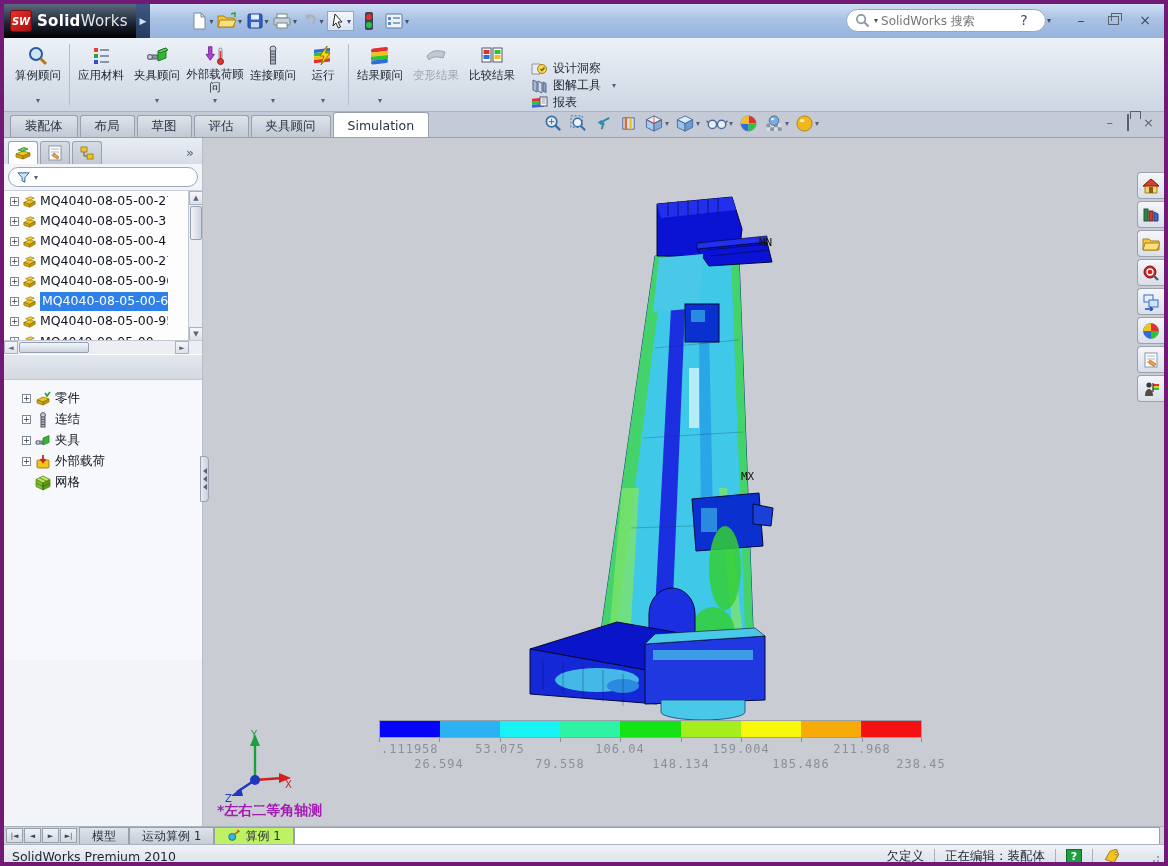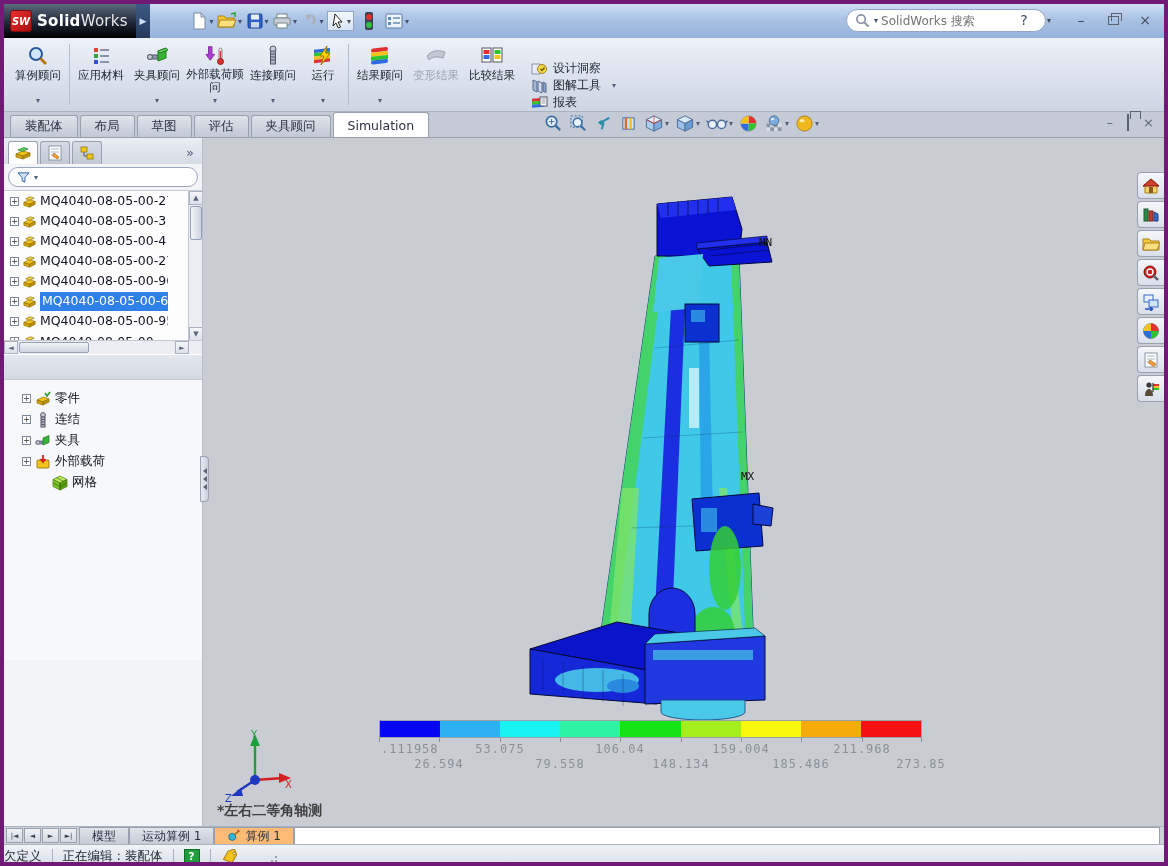--- a/index.html
+++ b/index.html
@@ -94,34 +94,34 @@
   .graphics { position:relative; flex:1; height:100%; background:#c9cdd3; overflow:hidden; }
   .model-svg { position:absolute; left:300px; top:50px; }
   .marker { position:absolute; font-size:11px; color:#111; font-family:"DejaVu Sans Mono","Liberation Mono",monospace; }
   .legend { position:absolute; left:176px; top:582px; width:543px; }
   .legend-bar { display:flex; height:18px; border:1px solid #9aa0aa; box-shadow:1px 1px 0 #fff inset,-1px -1px 0 #8d939d inset; }
   .legend-bar .seg { flex:1; }
   .legend-ticks { position:relative; height:4px; }
   .legend-ticks i { position:absolute; top:0; width:1px; height:4px; background:#8b9097; }
   .legend-labels { position:relative; height:30px; font-family:"DejaVu Sans Mono","Liberation Mono",monospace; font-size:12px; color:#8b9097; }
   .legend-labels span { position:absolute; transform:translateX(-50%); letter-spacing:1px; white-space:nowrap; }
-  .annotation { position:absolute; left:14px; top:664px; font-size:14px; font-weight:bold; color:#404040; }
+  .annotation { position:absolute; left:14px; top:664px; font-size:14px; font-weight:bold; color:#a21caf; }
   .triad { position:absolute; left:18px; top:590px; }
   .taskpane { position:absolute; right:0; top:34px; display:flex; flex-direction:column; gap:2px; z-index:4; }
   .tp-btn { width:27px; height:27px; background:linear-gradient(#f4f6fa,#d9dfe9); border:1px solid #9aa2b2; border-right:none;
     border-radius:4px 0 0 4px; display:flex; align-items:center; justify-content:center; }
 
   
   .bottombar { position:absolute; left:0; top:822px; width:100%; height:18px; background:#ced3da; display:flex; align-items:stretch; border-top:1px solid #aab2bf; }
   .nav { display:flex; gap:1px; padding:1px 2px; }
   .nbtn { width:17px; background:linear-gradient(#f0f2f6,#d4d9e2); border:1px solid #98a0ae; font-size:7px; color:#3c4454;
     display:flex; align-items:center; justify-content:center; }
   .stab { padding:0 12px; font-size:12px; color:#2a3140; background:linear-gradient(#dfe3ea,#c6ccd6); border:1px solid #98a0ae;
     border-bottom:none; display:flex; align-items:center; gap:4px; }
-  .stab.active { background:#fdba74;justify-content:center; }
+  .stab.active { background:#bef264;justify-content:center; }
   .tabspacer { flex:1; background:#fff; border:1px solid #98a0ae; border-bottom:none; margin-right:4px; }
 
   
   .statusbar { position:absolute; left:0; top:840px; width:100%; height:24px;
     background:linear-gradient(#f0f3f8,#d8dde5); border-top:1px solid #aab2bf; display:flex; align-items:center; font-size:12.5px; color:#1c2430; }
   .status-left { padding-left:8px; flex:1; }
   .st-div { width:1px; height:16px; background:#aab2bf; margin:0 10px; }
   .help-chip { width:16px; height:15px; background:#1f9e3e; color:#fff; font-size:11px; font-weight:bold; border:1px solid #0c6e26;
     display:flex; align-items:center; justify-content:center; }
   .grip { width:14px; height:14px; margin:0 3px 0 26px; background:
@@ -623,21 +623,21 @@
           <span>夹具</span>
         </div>
         <div class="srow child">
           <span class="expbox">+</span>
           <svg width="16" height="16" viewBox="0 0 16 16">
               <rect x="2" y="6" width="12" height="8" rx="1" fill="#f2c51d" stroke="#8a6d00" stroke-width=".8"></rect>
               <path d="M8 1 v6 M5.5 5 l2.5 3 2.5 -3" fill="none" stroke="#d02020" stroke-width="1.8"></path>
             </svg>
           <span>外部载荷</span>
         </div>
-        <div class="srow child" style="padding-left:48px">
+        <div class="srow child" style="padding-left:31px">
           <svg width="16" height="16" viewBox="0 0 16 16">
               <path d="M8 1 L15 4.5 L8 8 L1 4.5 Z" fill="#bde85a" stroke="#4a7a10" stroke-width=".7"></path>
               <path d="M1 4.5 L8 8 L8 15 L1 11.5 Z" fill="#7ac42a" stroke="#4a7a10" stroke-width=".7"></path>
               <path d="M15 4.5 L8 8 L8 15 L15 11.5 Z" fill="#5aa012" stroke="#4a7a10" stroke-width=".7"></path>
               <path d="M4.5 2.75 L11.5 6.25 M8 8 v7 M1 8 l7 3.5 M15 8 l-7 3.5" stroke="#35600a" stroke-width=".6"></path>
             </svg>
           <span>网格</span>
         </div>
       </div>
       <div class="collapse-handle">
@@ -728,21 +728,21 @@
         <div class="legend-labels">
           <span style="left:2px; top:0; transform:none">.111958</span>
           <span style="left:121px; top:0">53.075</span>
           <span style="left:241px; top:0">106.04</span>
           <span style="left:362px; top:0">159.004</span>
           <span style="left:483px; top:0">211.968</span>
           <span style="left:60px; top:15px">26.594</span>
           <span style="left:181px; top:15px">79.558</span>
           <span style="left:302px; top:15px">148.134</span>
           <span style="left:422px; top:15px">185.486</span>
-          <span style="left:542px; top:15px">273.85</span>
+          <span style="left:542px; top:15px">238.45</span>
         </div>
       </div>
 
       <svg class="triad" width="72" height="76" viewBox="0 0 72 76">
         <line x1="34" y1="52" x2="34" y2="16" stroke="#1f9e3e" stroke-width="2.4"></line>
         <polygon points="34,6 29,18 39,18" fill="#1f9e3e"></polygon>
         <text x="30" y="10" font-size="10" fill="#1f9e3e">Y</text>
         <line x1="34" y1="52" x2="62" y2="50" stroke="#d02020" stroke-width="2.4"></line>
         <polygon points="70,50 58,45 58,55" fill="#d02020"></polygon>
         <text x="64" y="60" font-size="10" fill="#d02020">X</text>
@@ -833,20 +833,21 @@
           <circle cx="6" cy="9" r="4" fill="#3ab4d8" stroke="#1c6a8a"></circle>
           <line x1="9" y1="6" x2="14" y2="2" stroke="#b87818" stroke-width="2"></line>
           <path d="M12 1 l2 2" stroke="#e03030" stroke-width="1.2"></path>
         </svg>
       <span>算例 1</span>
     </div>
     <div class="tabspacer"></div>
   </div>
 
   <div class="statusbar">
+    <div class="status-left">SolidWorks Premium 2010</div>
     <span>欠定义</span>
     <div class="st-div"></div>
     <span>正在编辑：装配体</span>
     <div class="st-div"></div>
     <div class="help-chip">?</div>
     <div class="st-div"></div>
     <svg width="18" height="16" viewBox="0 0 18 16">
         <path d="M2 8 l7 -6 h7 v6 l-7 6 z" fill="#f2c51d" stroke="#a9811a" transform="rotate(-20 9 8)"></path>
         <circle cx="13" cy="4.5" r="1.3" fill="#fff" stroke="#a9811a"></circle>
       </svg>

